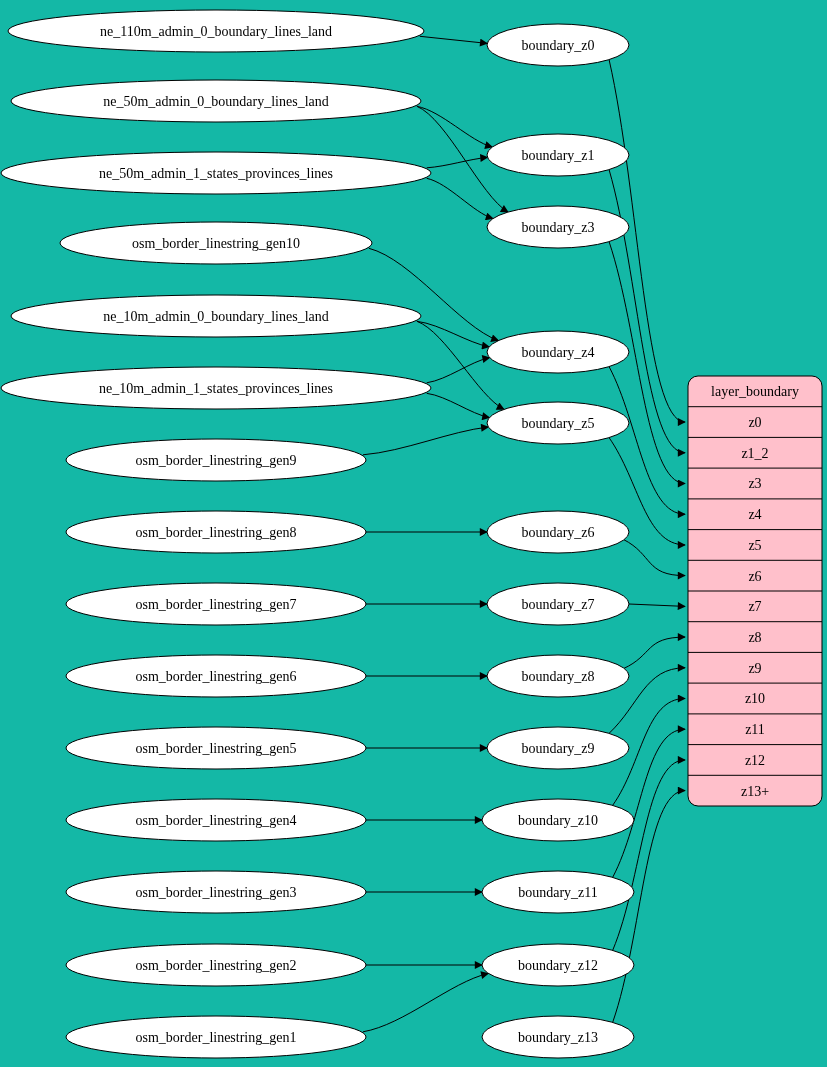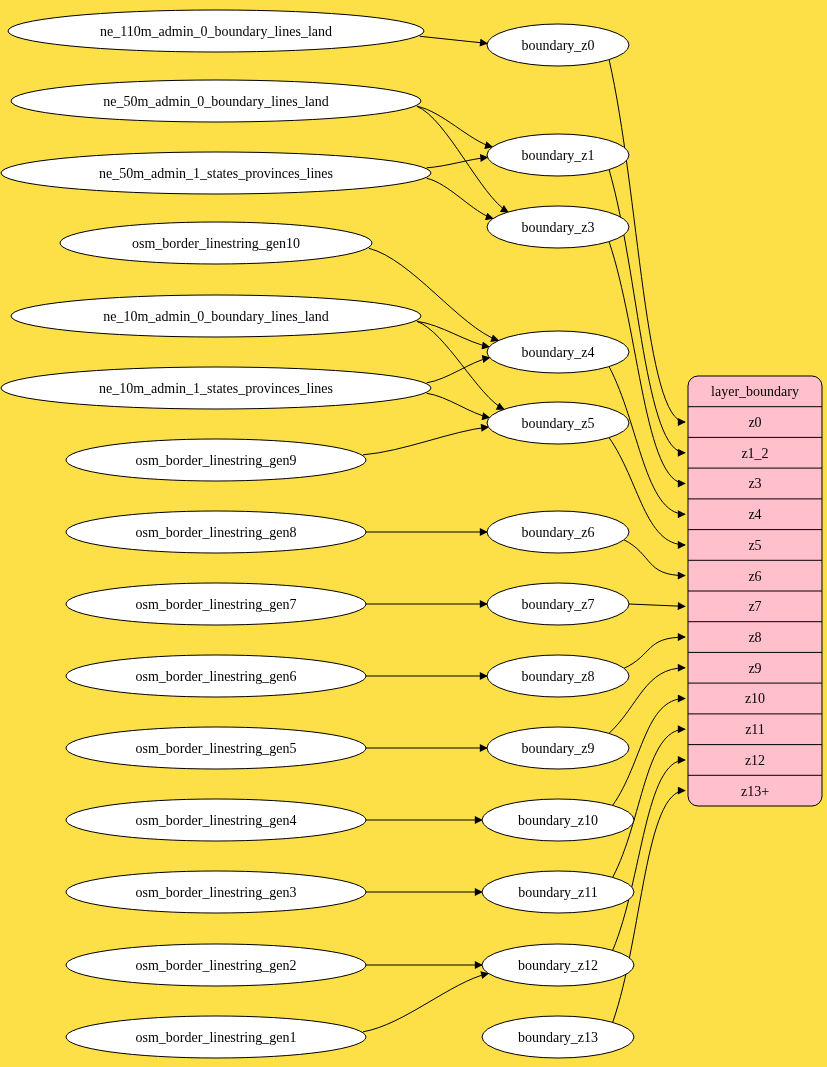--- a/index.html
+++ b/index.html
@@ -5,21 +5,21 @@
   html, body {
     margin: 0;
     padding: 0;
     background: #ffffff;
     font-family: "Liberation Serif", serif;
   }
   #stage {
     position: relative;
     width: 827px;
     height: 1067px;
-    background: #fde047;
+    background: #14b8a6;
     overflow: hidden;
   }
   .edge {
     fill: none;
     stroke-width: 1;
   }
   .node-ellipse {
     stroke-width: 1;
   }
   .node-label {

